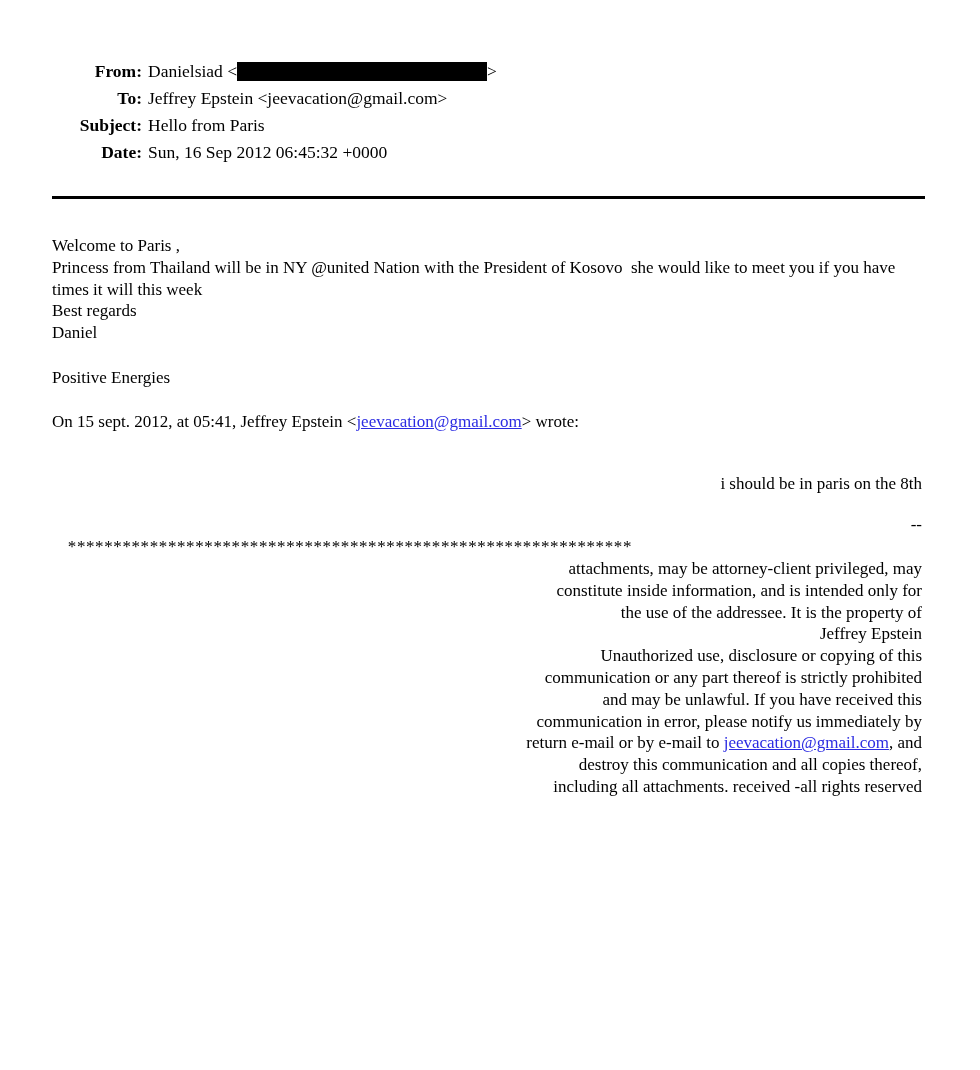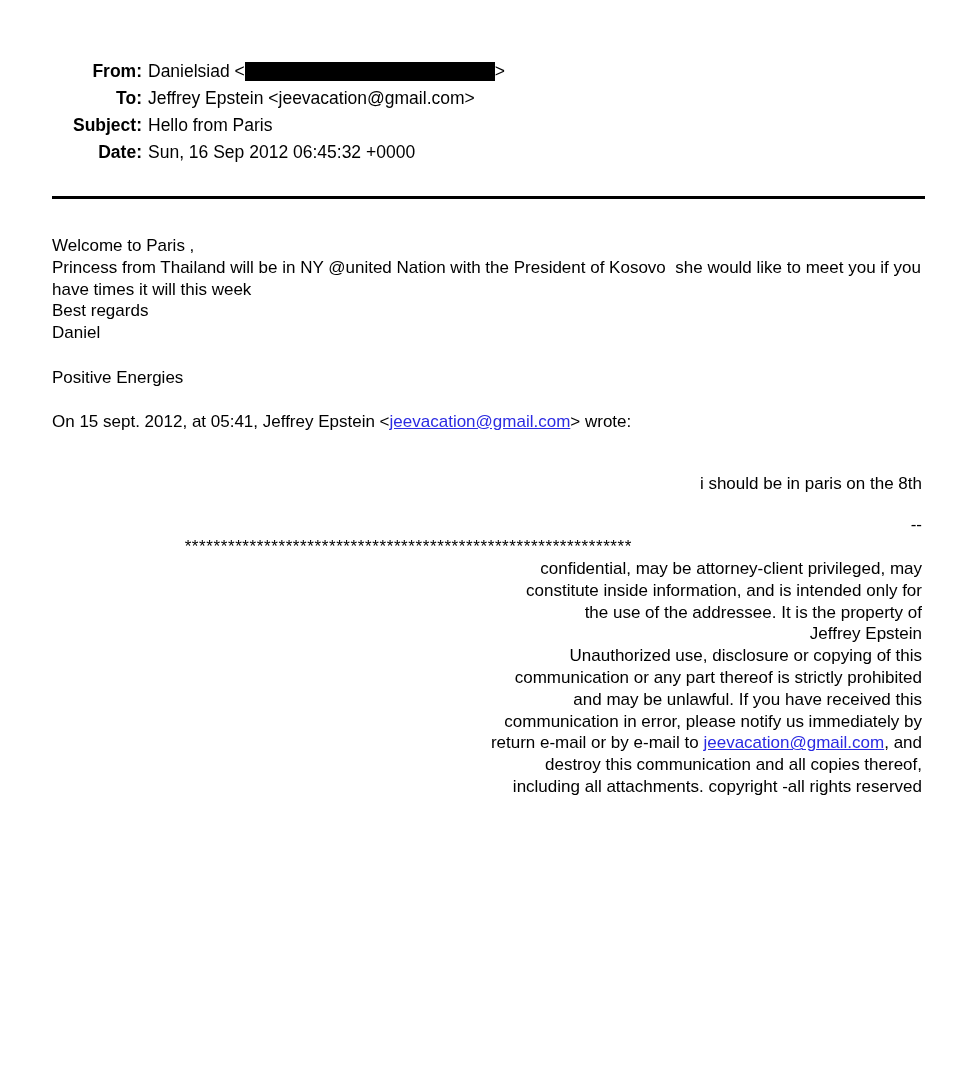--- a/index.html
+++ b/index.html
@@ -9,21 +9,21 @@
     --paper: #ffffff;
   }
   * { margin: 0; padding: 0; box-sizing: border-box; }
   html, body { background: var(--paper); }
   .page {
     position: relative;
     width: 978px;
     height: 1070px;
     background: var(--paper);
     color: var(--ink);
-    font-family: Liberation Sans, sans-serif;
+    font-family: Liberation Serif, serif;
     overflow: hidden;
   }
   
   .header {
     padding-top: 58px;
     padding-left: 52px;
   }
   .header-row {
     display: flex;
     line-height: 27px;
@@ -119,28 +119,28 @@
 
     <div class="tline quote-header"><span>On 15 sept. 2012, at 05:41, Jeffrey Epstein &lt;</span><a class="mail-link">jeevacation@gmail.com</a><span>&gt; wrote:</span></div>
 
     <div class="quoted">
       <div class="tline quoted-message">i should be in paris on the 8th</div>
 
       <div class="tline sig-delimiter">--</div>
       <div class="tline asterisk-row">**************************************************************</div>
 
       <div>
-        <div class="tline">confidential, may be attorney-client privileged, may</div>
+        <div class="tline">attachments, may be attorney-client privileged, may</div>
         <div class="tline">constitute inside information, and is intended only for</div>
         <div class="tline">the use of the addressee. It is the property of</div>
         <div class="tline">Jeffrey Epstein</div>
         <div class="tline">Unauthorized use, disclosure or copying of this</div>
         <div class="tline">communication or any part thereof is strictly prohibited</div>
         <div class="tline">and may be unlawful. If you have received this</div>
         <div class="tline">communication in error, please notify us immediately by</div>
         <div class="tline"><span>return e-mail or by e-mail to </span><a class="mail-link">jeevacation@gmail.com</a><span>, and</span></div>
         <div class="tline">destroy this communication and all copies thereof,</div>
-        <div class="tline">including all attachments. copyright -all rights reserved</div>
+        <div class="tline">including all attachments. received -all rights reserved</div>
       </div>
     </div>
 
   </div>
 </div>
 
 </body></html>

